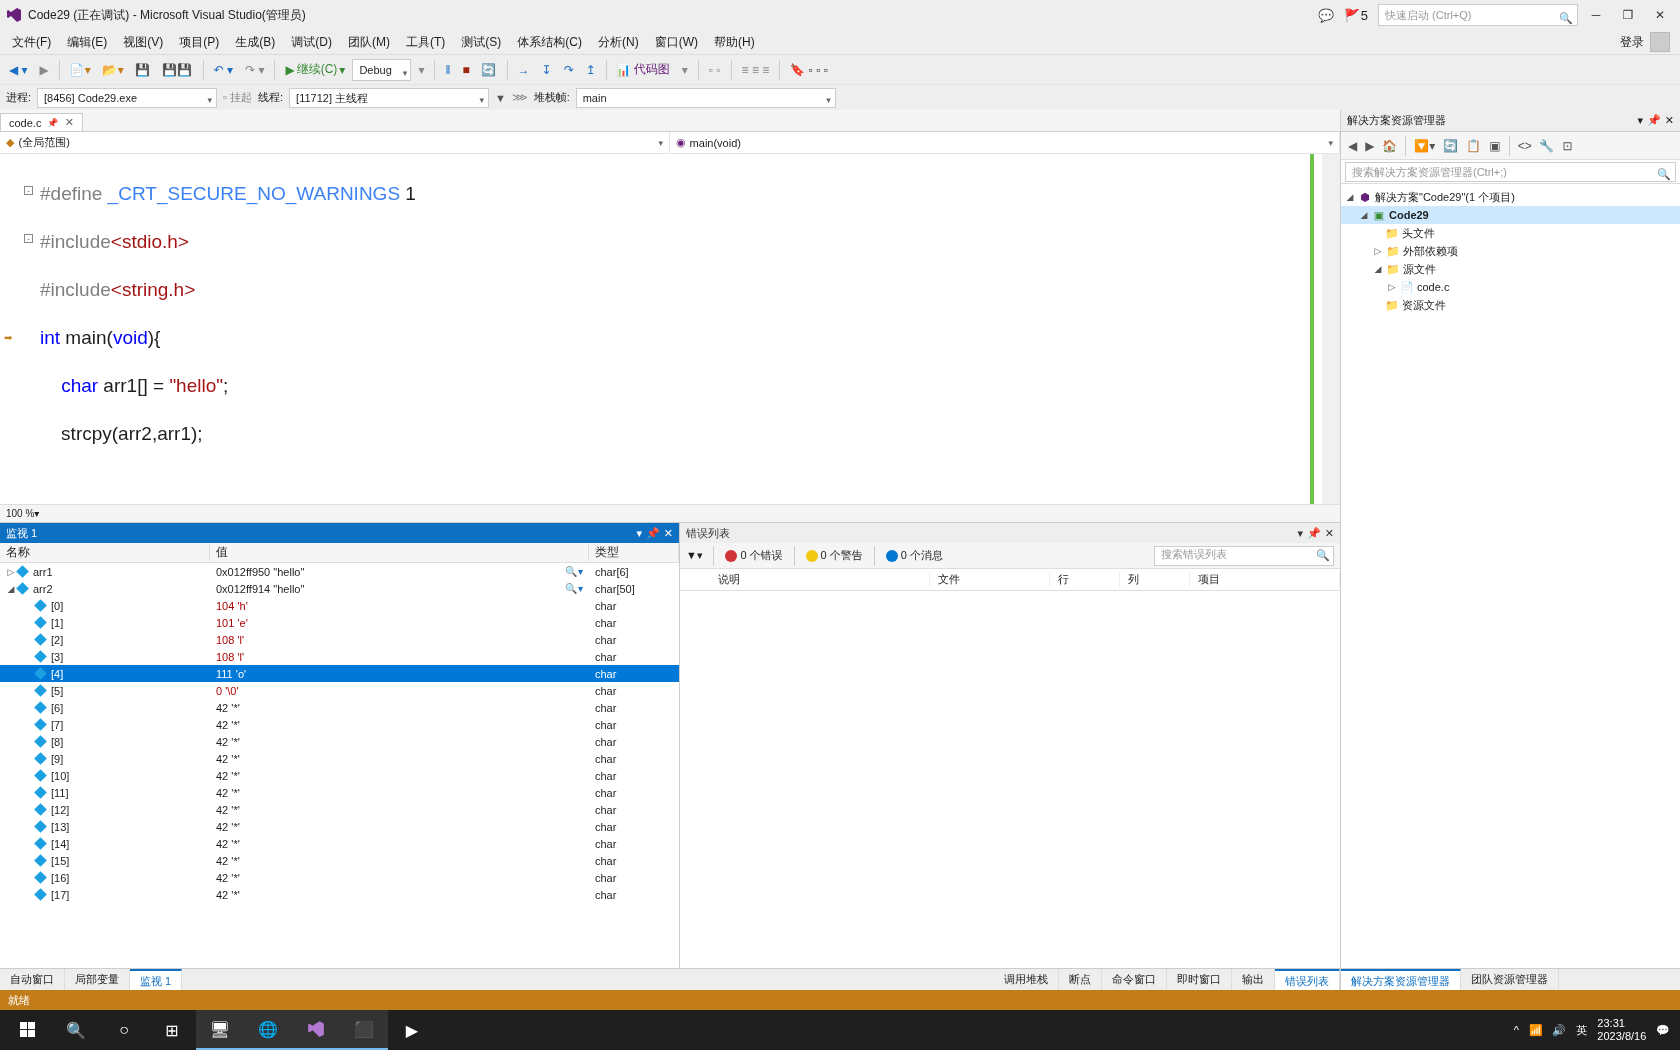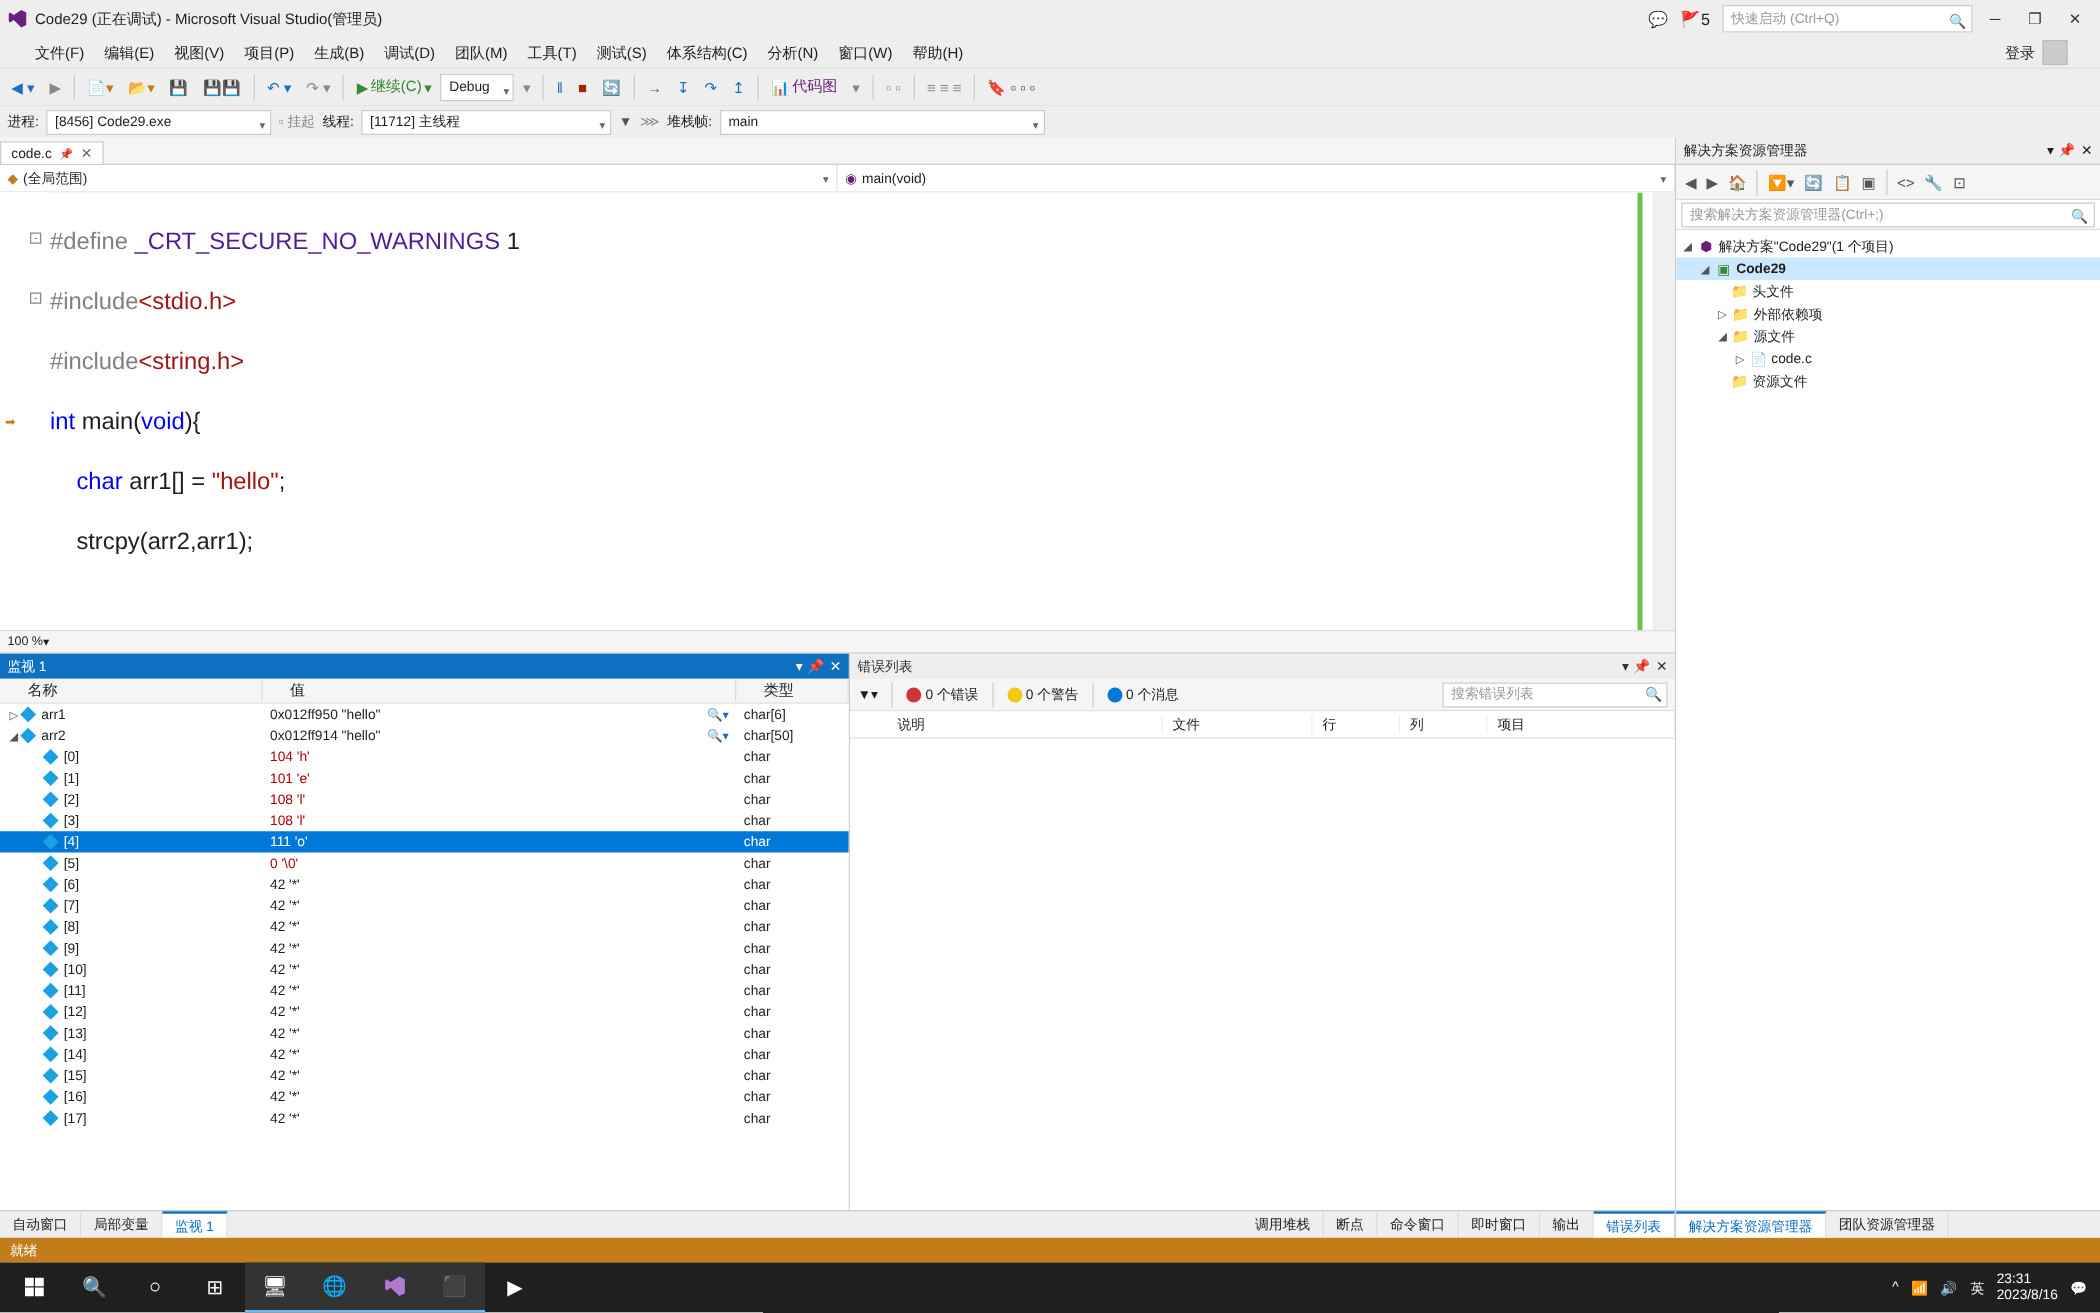--- a/index.html
+++ b/index.html
@@ -10,21 +10,21 @@
 .titlebar .logo { width:16px; height:16px; margin-right:6px; display:inline-flex; }
 .titlebar .title { flex:0 0 auto; }
 .titlebar .spacer { flex:1; }
 .titlebar .sys { display:flex; align-items:center; gap:4px; }
 .titlebar .flags { margin-right:6px; font-size:13px; }
 .titlebar .ql { width:200px; height:22px; border:1px solid #ccc; padding:0 20px 0 6px; background:#fff; color:#999; font-size:11px; line-height:20px; position:relative; }
 .titlebar .ql .mag { position:absolute; right:4px; top:3px; color:#666; }
 .winbtn { width:28px; height:22px; display:flex; align-items:center; justify-content:center; font-size:12px; color:#333; }
 
 
-.menubar { height:24px; background:#eee; display:flex; align-items:center; padding:0 20px; }
+.menubar { height:24px; background:#eee; display:flex; align-items:center; padding:0 4px; }
 .menubar .mi { padding:3px 8px; }
 .menubar .right { margin-left:auto; display:flex; align-items:center; gap:6px; padding-right:6px; }
 .avatar { width:20px; height:20px; background:#ccc; border:1px solid #bbb; }
 
 
 .toolbar { height:30px; background:#eee; display:flex; align-items:center; padding:0 4px; gap:2px; border-top:1px solid #ddd; }
 .tb-btn { padding:2px 4px; display:flex; align-items:center; gap:2px; color:#333; border:1px solid transparent; }
 .tb-sep { width:1px; height:20px; background:#ccc; margin:0 3px; }
 .tb-combo { height:22px; border:1px solid #ccc; background:#fff; padding:0 16px 0 6px; position:relative; font-size:11px; line-height:20px; }
 .tb-combo::after { content:"▾"; position:absolute; right:3px; top:3px; font-size:9px; color:#666; }
@@ -65,37 +65,37 @@
 .glyph { position:absolute; left:4px; font-size:10px; }
 .fold-bar { width:14px; background:#fff; position:relative; }
 .fold-bar .fm { position:absolute; left:2px; width:9px; height:9px; border:1px solid #888; font-size:8px; text-align:center; line-height:7px; color:#555; }
 .code-body { flex:1; padding:4px 0 4px 4px; font-family:"Consolas",monospace; font-size:19px; line-height:24px; white-space:pre; overflow:hidden; position:relative; }
 .change-bar { position:absolute; right:8px; top:0; bottom:0; width:4px; background:#6cc24a; }
 .code-scroll-v { width:18px; background:#f0f0f0; }
 .code-body .kw { color:#0000ff; }
 .code-body .pp { color:#808080; }
 .code-body .str { color:#a31515; }
 .code-body .inc { color:#a31515; }
-.code-body .mac { color:#4c1d95; }
+.code-body .mac { color:#3b82f6; }
 .code-body .hl { background:#e8eef6; }
 .zoom { height:18px; background:#f5f5f5; border-top:1px solid #ddd; font-size:10px; padding:1px 6px; display:flex; align-items:center; }
 
 
 .bottom-row { flex:1; display:flex; border-top:1px solid #ccc; min-height:0; }
 .panel { display:flex; flex-direction:column; min-width:0; }
 .panel-hdr { height:20px; display:flex; align-items:center; padding:0 6px; font-size:11px; }
 .panel-hdr.active { background:#0e70c0; color:#fff; }
 .panel-hdr.inactive { background:#eee; color:#333; }
 .panel-hdr .r { margin-left:auto; display:flex; gap:4px; }
 .panel-body { flex:1; background:#fff; overflow:auto; font-size:11px; }
 
 
 .watch { flex:0 0 680px; border-right:1px solid #ccc; }
 .watch .cols { display:flex; background:#f5f5f5; border-bottom:1px solid #ddd; height:20px; align-items:center; }
-.watch .cols div { padding:0 22px; border-right:1px solid #ddd; }
+.watch .cols div { padding:0 6px; border-right:1px solid #ddd; }
 .watch .cols .c1 { width:210px; }
 .watch .cols .c2 { flex:1; }
 .watch .cols .c3 { width:90px; }
 .w-row { display:flex; height:17px; align-items:center; }
 .w-row.sel { background:#0078d7; color:#fff; }
 .w-row .c1 { width:210px; padding-left:4px; display:flex; align-items:center; gap:2px; }
 .w-row .c2 { flex:1; padding-left:6px; display:flex; align-items:center; }
 .w-row .c3 { width:90px; padding-left:6px; }
 .w-row .tree-tw { width:10px; text-align:center; color:#555; font-size:9px; }
 .w-row .tree-ind { display:inline-block; }

